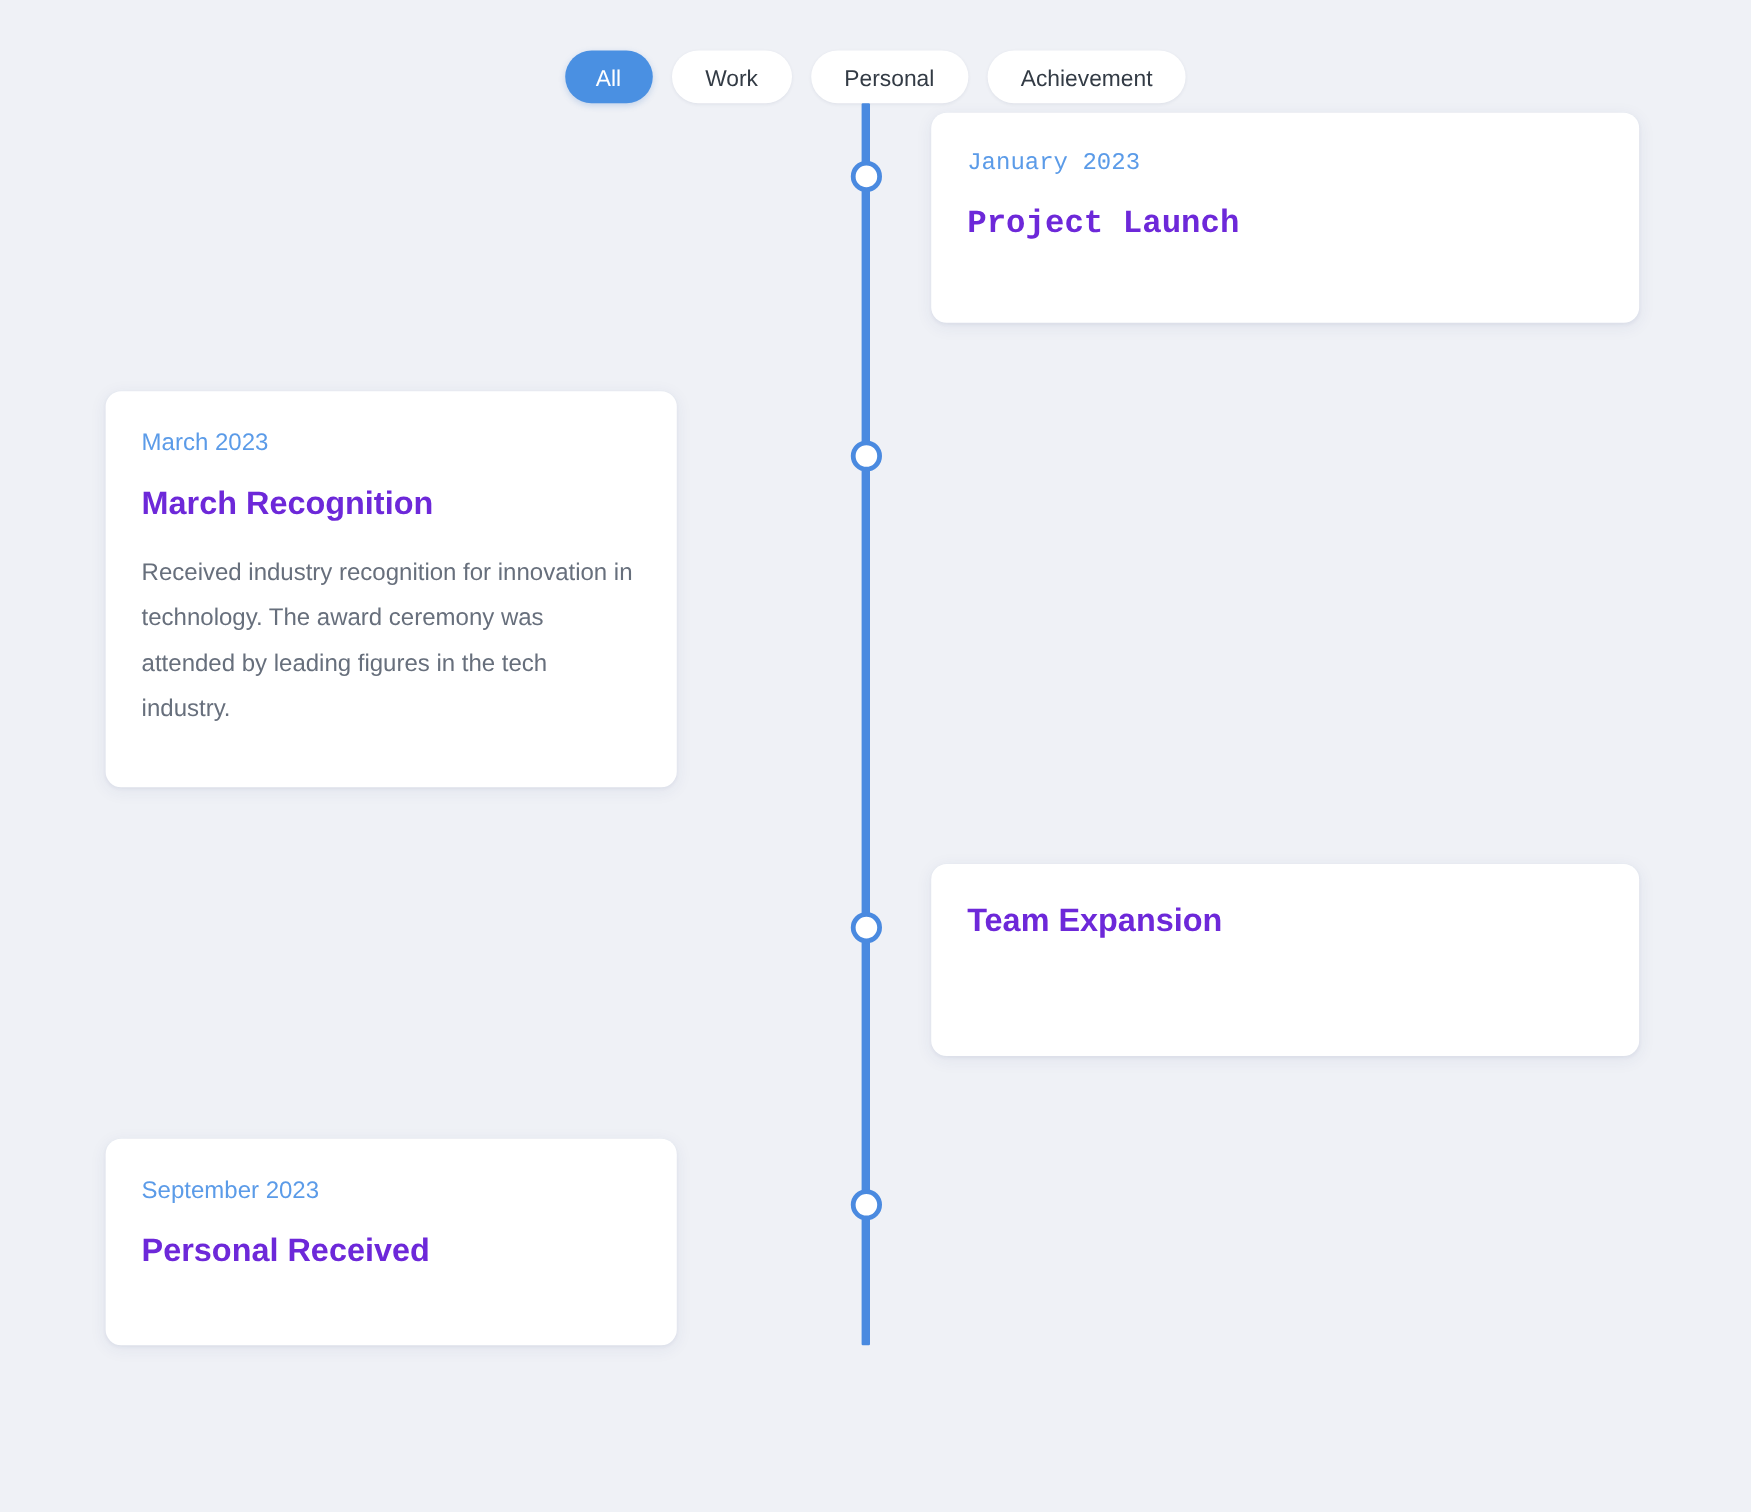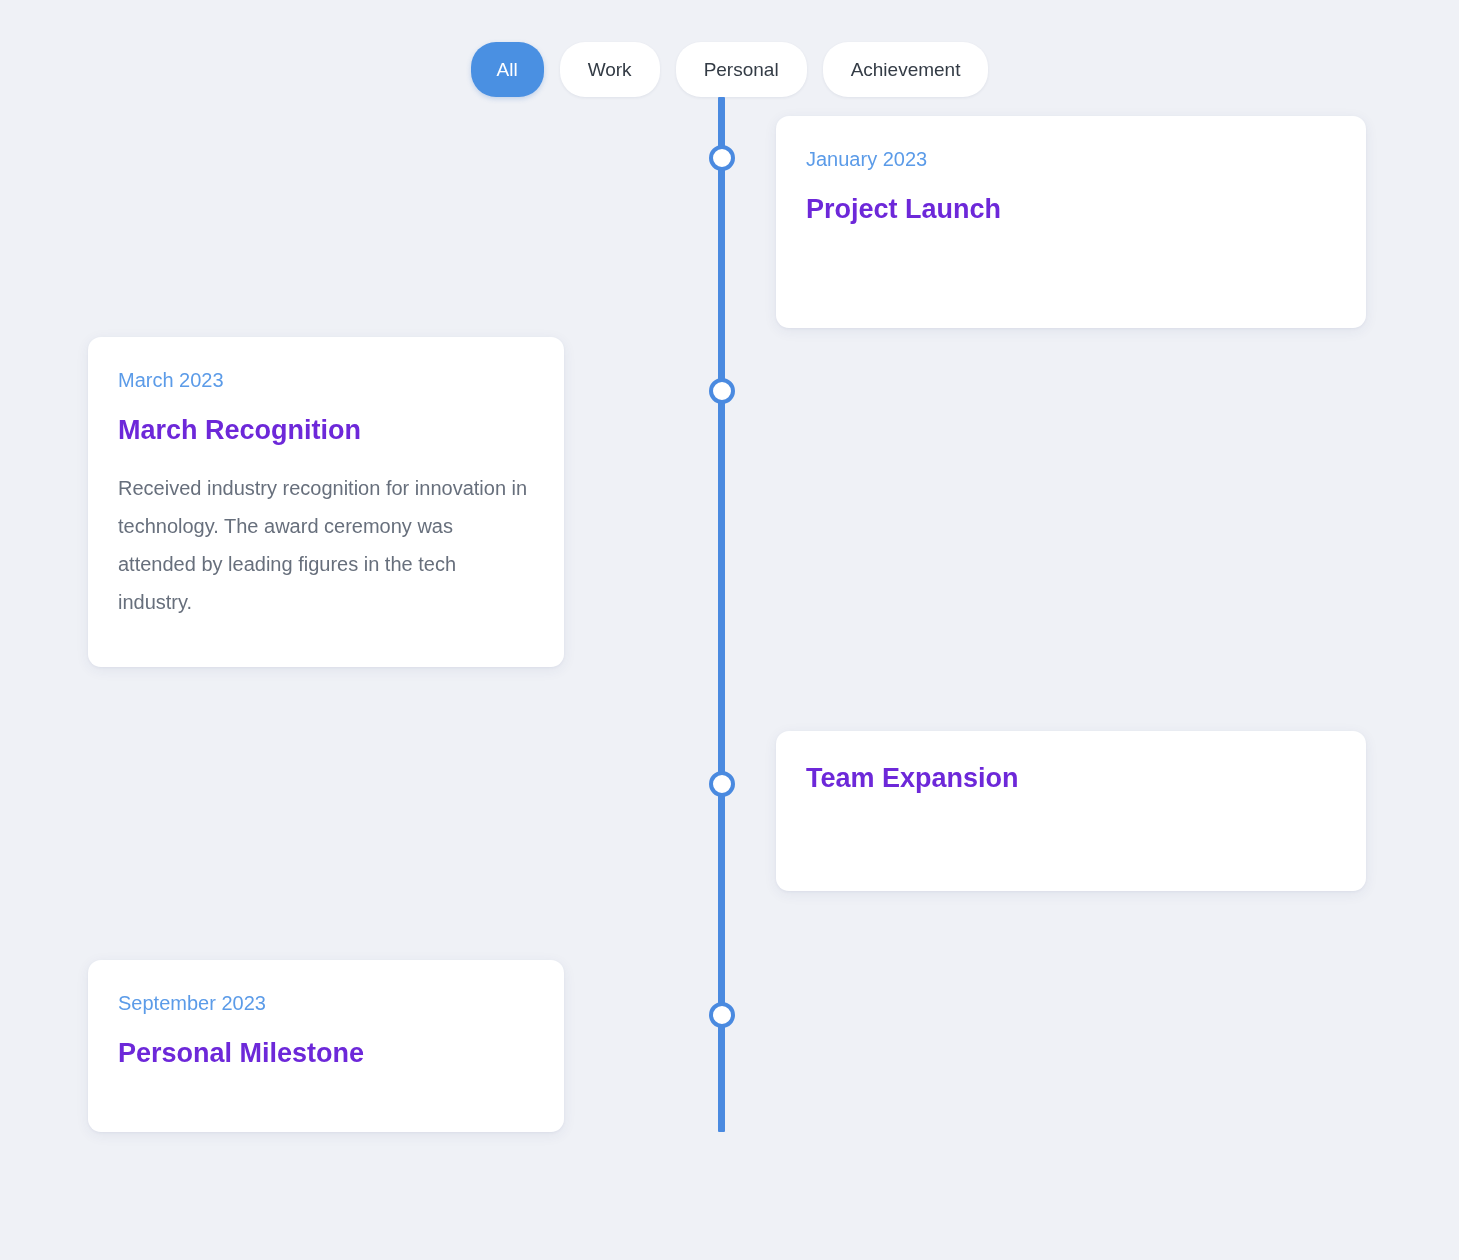--- a/index.html
+++ b/index.html
@@ -22,21 +22,21 @@
   
   .filter-bar {
     display: flex;
     justify-content: center;
     align-items: center;
     gap: 16px;
     padding-top: 42px;
   }
 
   .filter-pill {
-    height: 55px;
+    height: 44px;
     padding: 0 28px;
     border: none;
     border-radius: 25px;
     background: #ffffff;
     color: #333b45;
     font-family: "Liberation Sans", sans-serif;
     font-size: 19px;
     line-height: 50px;
     cursor: pointer;
     white-space: nowrap;
@@ -130,21 +130,21 @@
     <button class="filter-pill">Personal</button>
     <button class="filter-pill">Achievement</button>
   </div>
 
   <div class="timeline">
 
     <div class="timeline-axis"></div>
 
     <div class="tl-row" style="top:0px;">
       <div class="tl-dot" style="top:48px;"></div>
-      <div class="tl-card right" style="top:19px;height:212px;">
+      <div class="tl-card right" style="top:8px;height:175px;font-family:Liberation Mono, monospace;">
         <div class="tl-date">January 2023</div>
         <div class="tl-title">Project Launch</div>
 
       </div>
     </div>
 
     <div class="tl-row" style="top:0px;">
       <div class="tl-dot" style="top:281px;"></div>
       <div class="tl-card left" style="top:240px;height:330px;">
         <div class="tl-date">March 2023</div>
@@ -158,19 +158,19 @@
       <div class="tl-card right" style="top:634px;height:160px;">
         <div class="tl-title">Team Expansion</div>
 
       </div>
     </div>
 
     <div class="tl-row" style="top:0px;">
       <div class="tl-dot" style="top:905px;"></div>
       <div class="tl-card left" style="top:863px;height:172px;">
         <div class="tl-date">September 2023</div>
-        <div class="tl-title">Personal Milestone</div>
+        <div class="tl-title">Personal Received</div>
 
       </div>
     </div>
 
   </div>
 </div>
 
 </body></html>

